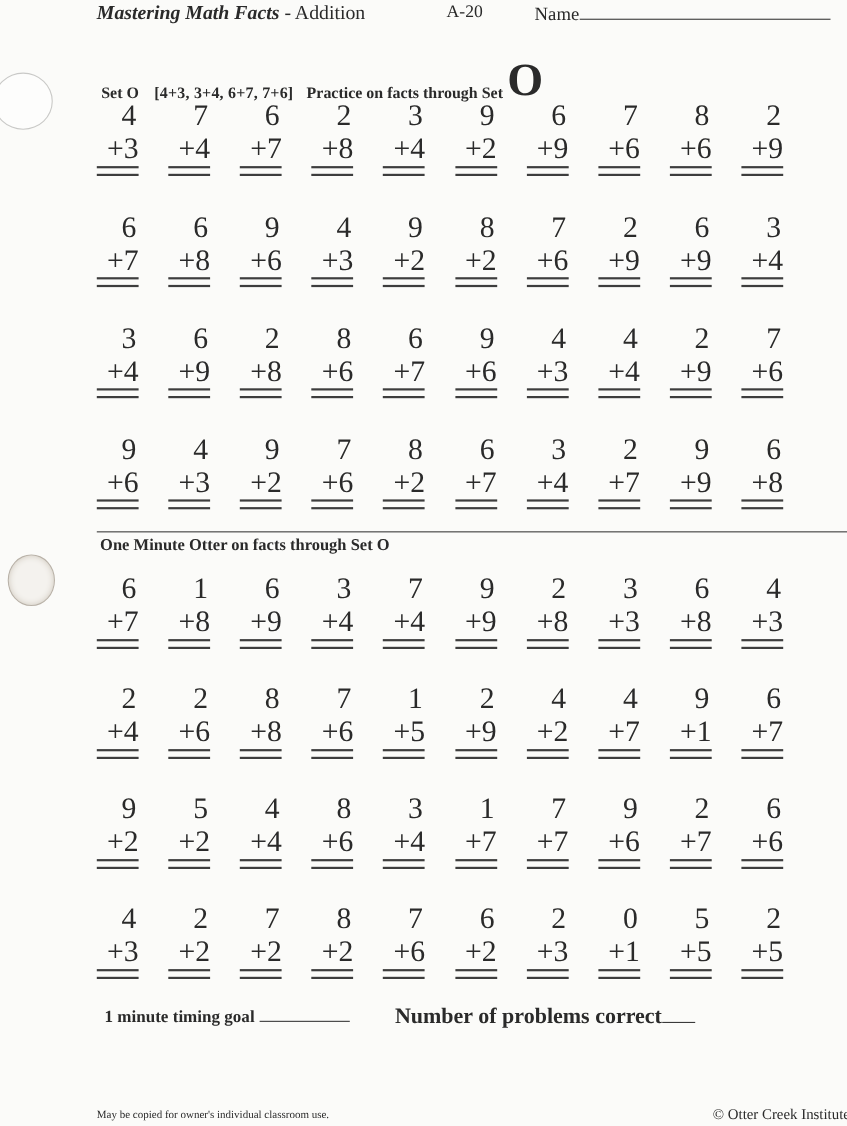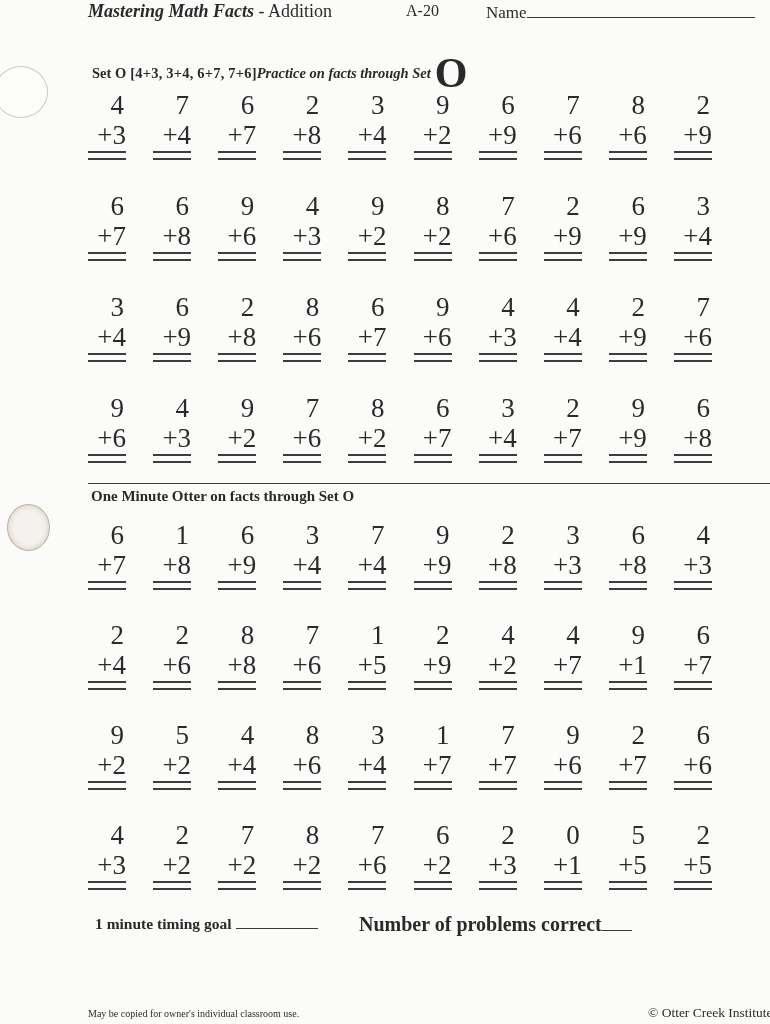--- a/index.html
+++ b/index.html
@@ -19,23 +19,23 @@
   .hdr-code{position:absolute;left:406px;top:2px;font-size:16px;}
   .hdr-name{position:absolute;left:486px;top:2px;font-size:17px;white-space:nowrap;}
   .name-line{display:inline-block;width:228px;border-bottom:1.6px solid #3a3a3a;height:15px;vertical-align:baseline;}
 
   
   .punch{position:absolute;border-radius:50%;}
   .punch1{left:-6px;top:66px;width:52px;height:50px;border:1.6px solid #c9c9c7;background:#fdfdfc;}
   .punch2{left:7px;top:504px;width:41px;height:45px;border:1.6px solid #b9b2a8;background:#f4f2ee;box-shadow:inset 0 0 6px #cfc8bd;}
 
   
-  .set-header{position:absolute;left:92px;top:52px;display:flex;align-items:center;font-size:14.5px;font-weight:bold;white-space:nowrap;}
-  .set-header .facts{margin-left:4px;letter-spacing:.2px;}
-  .set-header .mid{font-style:italic;}
+  .set-header{position:absolute;left:92px;top:52px;display:flex;align-items:flex-end;font-size:14.5px;font-weight:bold;white-space:nowrap;}
+  .set-header .facts{margin-left:14px;letter-spacing:.2px;}
+  .set-header .mid{margin-left:12px;}
   .big-letter{font-size:42px;font-weight:bold;margin-left:4px;line-height:1;}
 
   .timing-title{position:absolute;left:91px;top:488px;font-size:15px;font-weight:bold;white-space:nowrap;}
   .divider{position:absolute;left:88px;top:483px;width:682px;border-top:1.8px solid #3c3c3c;}
 
   
   .rows{position:absolute;left:88px;width:624px;}
   .rows-practice{top:92px;}
   .rows-timing{top:522px;}
   .prob-row{display:flex;justify-content:space-between;margin-bottom:33px;}

